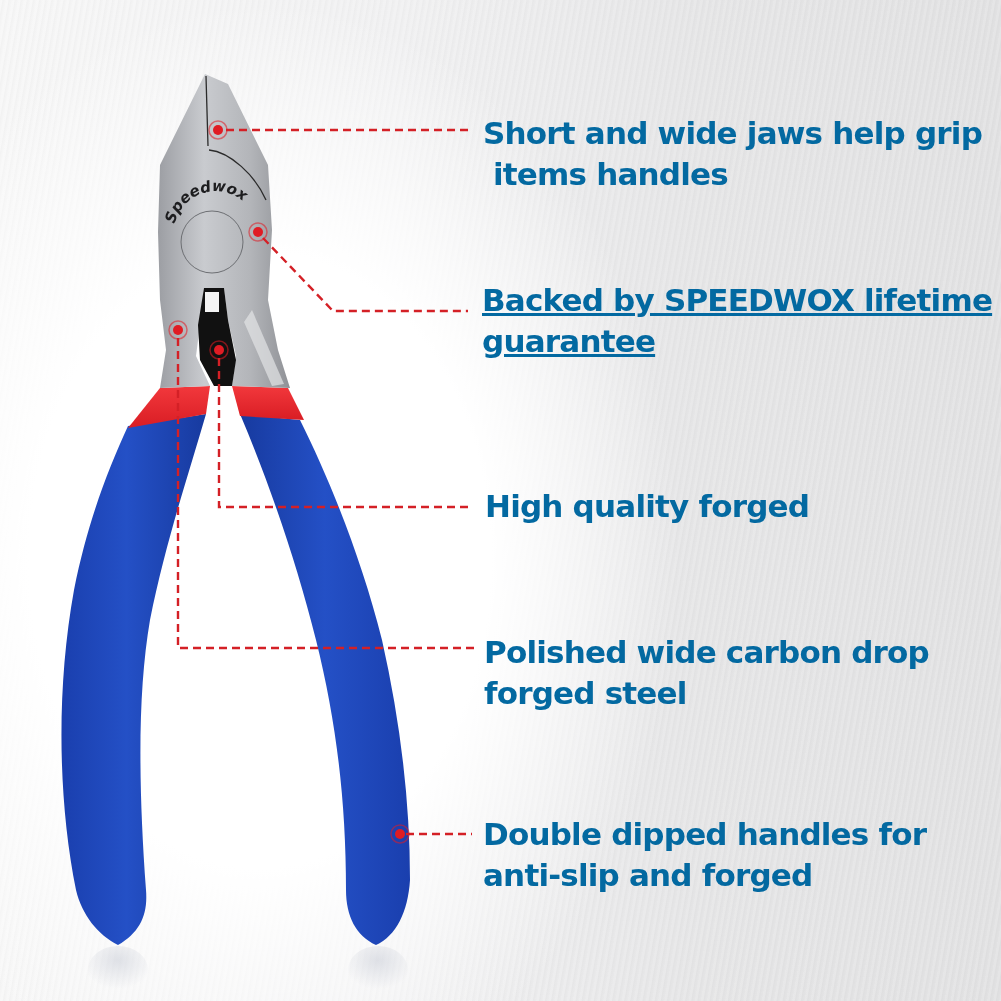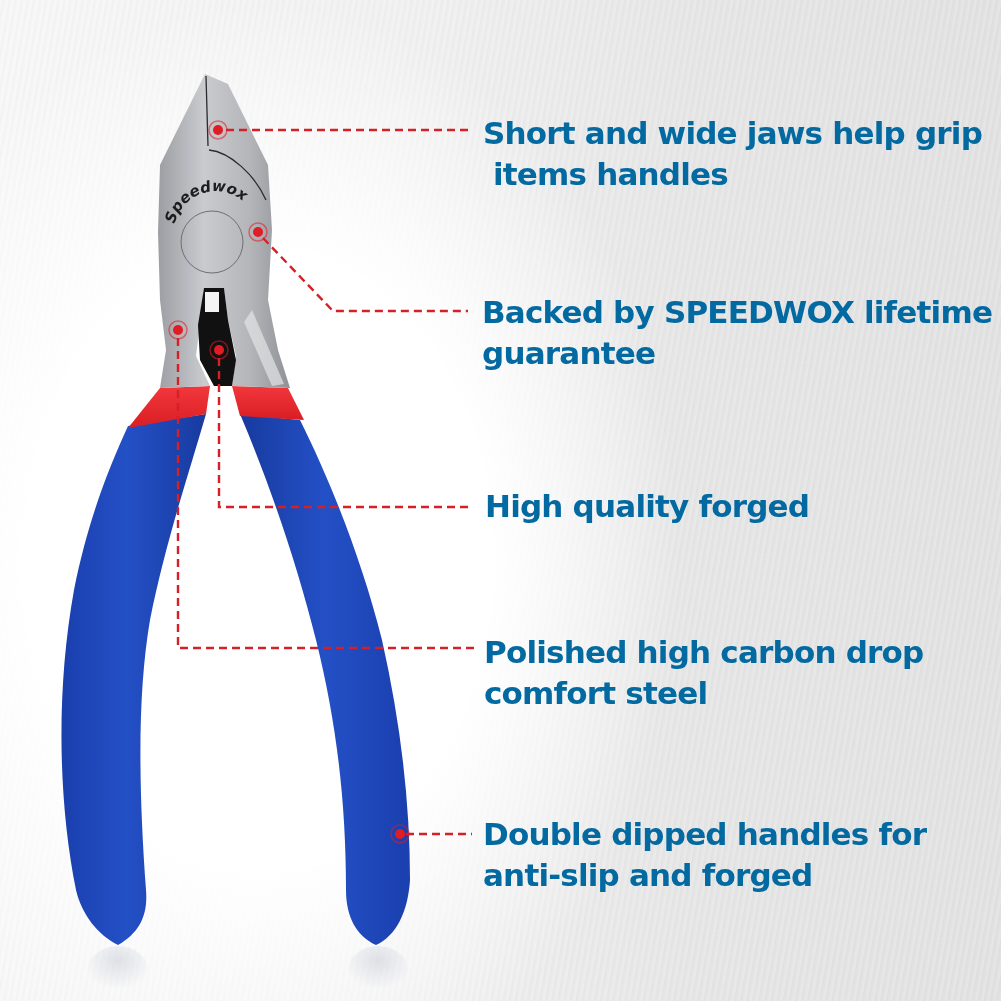--- a/index.html
+++ b/index.html
@@ -143,30 +143,30 @@
         <circle cx="400" cy="834" r="9" fill="none" stroke="#e01c24" stroke-opacity="0.55" stroke-width="1.5"></circle>
       </g>
   </g>
 </svg>
 
 <div class="callout-text" style="left:483px; top:113px;">
   <span>Short and wide jaws help grip</span>
   <span style="white-space:pre;"> items handles</span>
 </div>
 
-<div class="callout-text" style="left:482px; top:292px;">
+<div class="callout-text" style="left:482px; top:280px;text-decoration:underline;">
   <span>Backed by SPEEDWOX lifetime</span>
   <span>guarantee</span>
 </div>
 
 <div class="callout-text" style="left:485px; top:486px;">
   <span>High quality forged</span>
 </div>
 
 <div class="callout-text" style="left:484px; top:632px;">
-  <span>Polished high carbon drop</span>
-  <span>comfort steel</span>
+  <span>Polished wide carbon drop</span>
+  <span>forged steel</span>
 </div>
 
 <div class="callout-text" style="left:483px; top:814px;">
   <span>Double dipped handles for</span>
   <span>anti-slip and forged</span>
 </div>
 
 </body></html>

